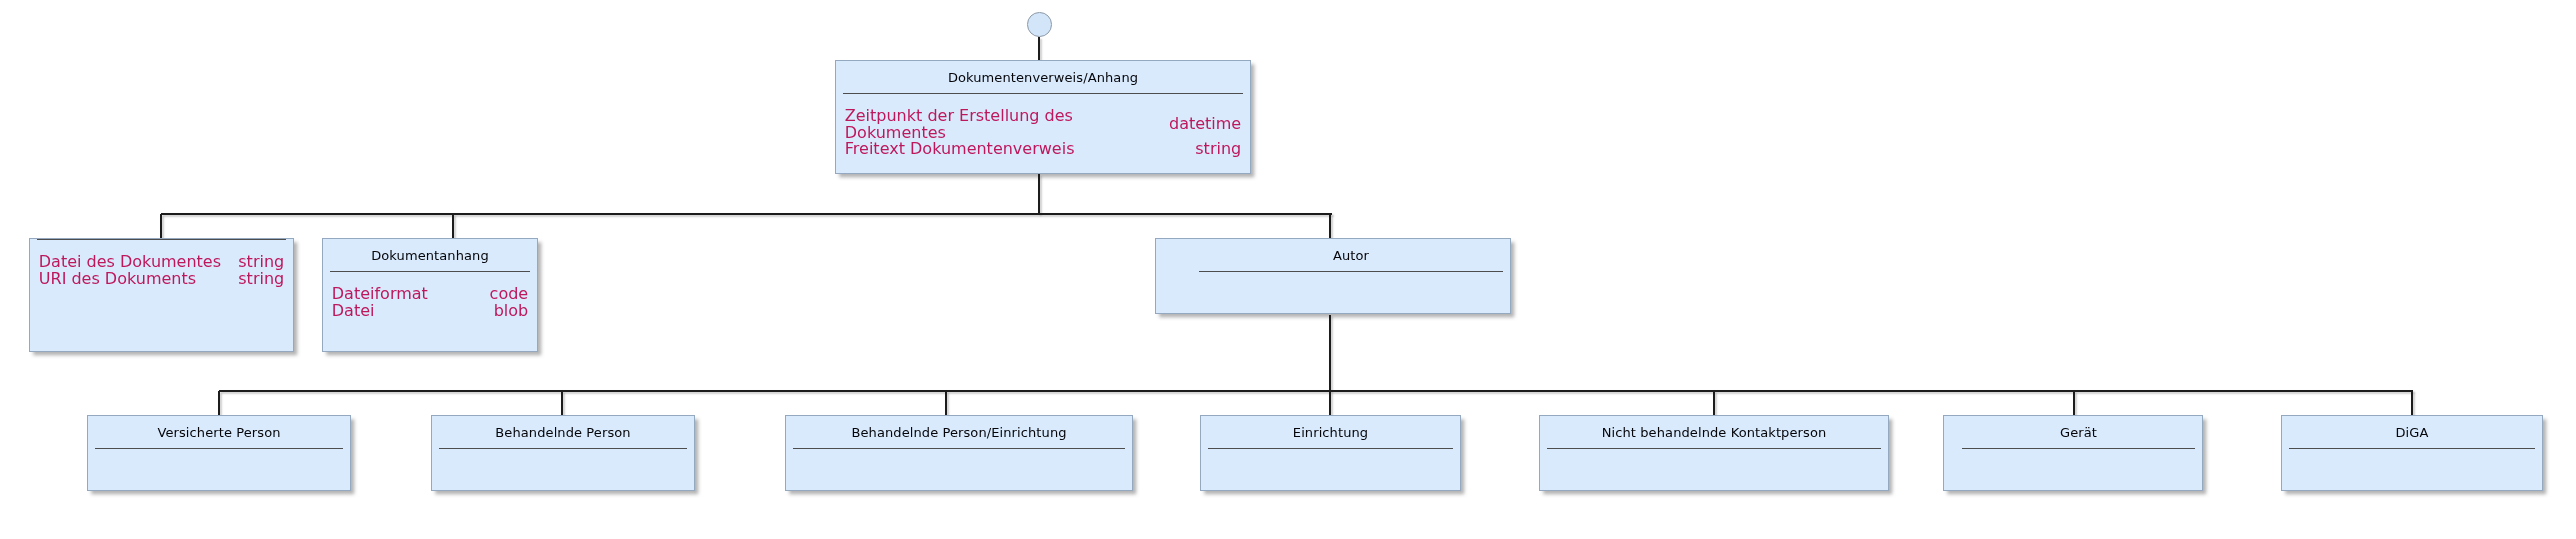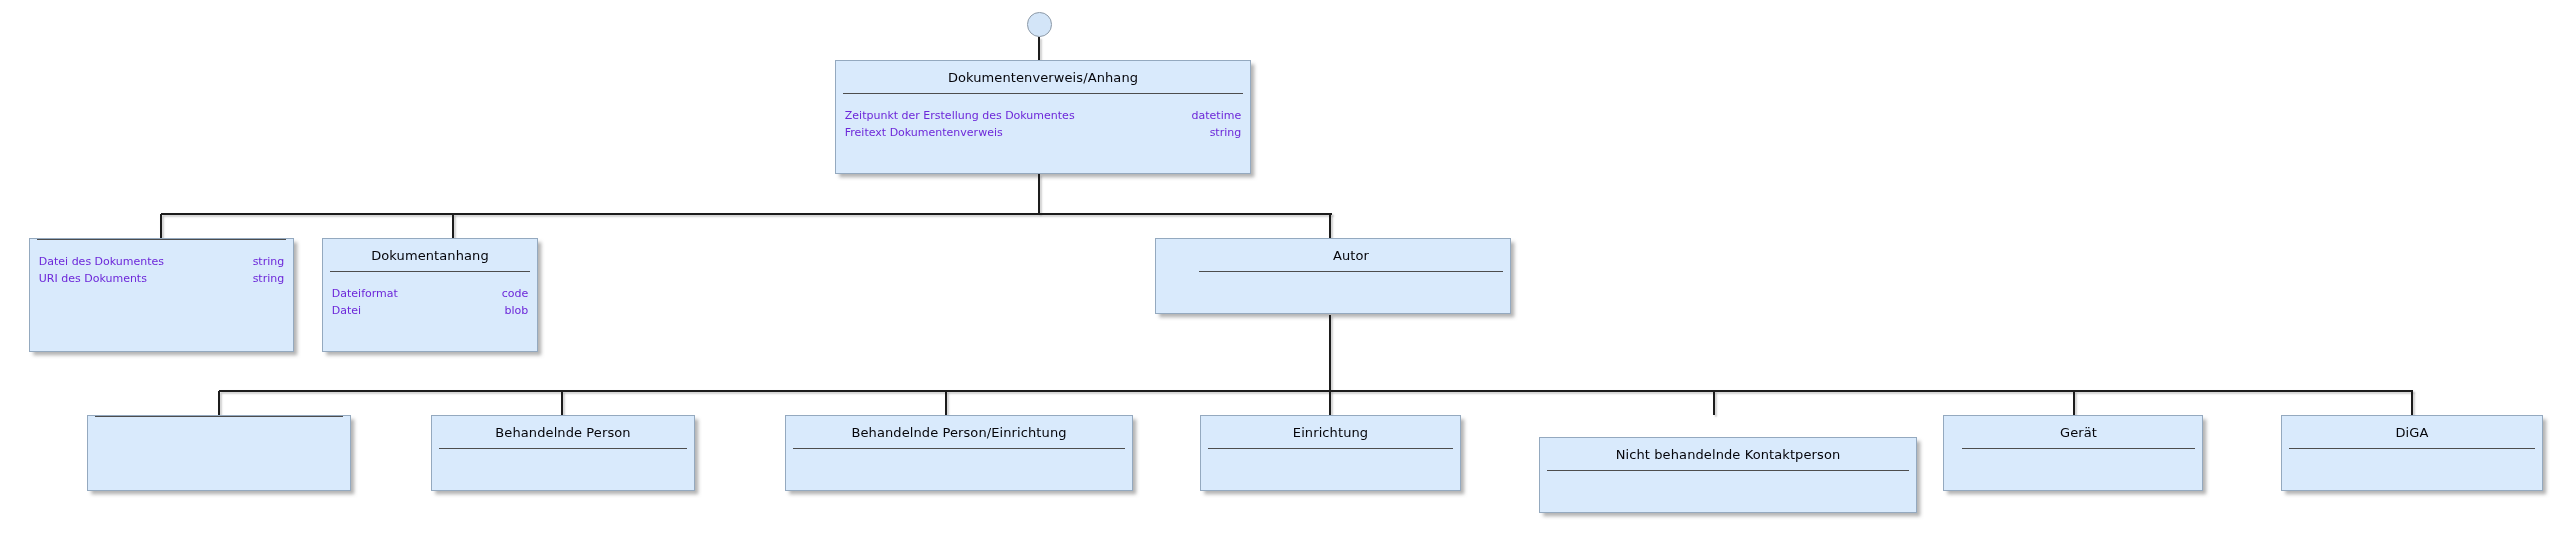--- a/index.html
+++ b/index.html
@@ -16,22 +16,22 @@
   .anchor-circle{position:absolute;width:24.6px;height:24.6px;border-radius:50%;
     background:#d3e5f8;border:1.3px solid #8d9aa8;box-sizing:border-box;}
 
   
   .node{position:absolute;background:#d9eafc;border:1.3px solid #94a9bf;box-sizing:border-box;
     box-shadow:4.4px 4.4px 3.5px rgba(115,115,115,0.55);}
   .node-title{height:32px;display:flex;align-items:center;justify-content:center;
     font-weight:normal;font-size:13px;color:#05050a;letter-spacing:0.1px;}
   .node-sep{border-top:1.8px solid #4d4d4d;margin:0 7px;}
   .node-attrs{padding:14px 8.8px 0 8.8px;}
-  .attr-row{display:flex;justify-content:space-between;font-size:11px;
-    line-height:16.7px;color:#6d28d9;}
+  .attr-row{display:flex;justify-content:space-between;font-size:16px;
+    line-height:16.7px;color:#be185d;align-items:center;}
   .attr-name{text-align:left;}
   .attr-type{text-align:right;}
 </style>
 </head>
 <body>
 
 <div class="stage">
 
   <div class="anchor-circle" style="left:1027px;top:12.3px;"></div>
   <div class="line vline" style="left:1038px;top:37px;height:23px;"></div>
@@ -95,39 +95,40 @@
   <div class="line hline" style="left:219px;top:390px;width:2194px;"></div>
   <div class="line vline" style="left:218px;top:391px;height:24px;"></div>
   <div class="line vline" style="left:561px;top:391px;height:24px;"></div>
   <div class="line vline" style="left:945px;top:391px;height:24px;"></div>
   <div class="line vline" style="left:1329px;top:391px;height:24px;"></div>
   <div class="line vline" style="left:1713px;top:391px;height:24px;"></div>
   <div class="line vline" style="left:2073px;top:391px;height:24px;"></div>
   <div class="line vline" style="left:2411px;top:391px;height:24px;"></div>
 
   <div class="node" style="left:87px;top:415px;width:264px;height:76px;">
+    <div class="node-title">Versicherte Person</div>
     <div class="node-sep"></div>
   </div>
 
   <div class="node" style="left:431px;top:415px;width:264px;height:76px;">
     <div class="node-title">Behandelnde Person</div>
     <div class="node-sep"></div>
   </div>
 
   <div class="node" style="left:773px;top:415px;width:348px;height:76px;margin-left:12px;">
     <div class="node-title">Behandelnde Person/Einrichtung</div>
     <div class="node-sep"></div>
   </div>
 
   <div class="node" style="left:1200px;top:415px;width:261px;height:76px;">
     <div class="node-title">Einrichtung</div>
     <div class="node-sep"></div>
   </div>
 
-  <div class="node" style="left:1539px;top:437px;width:378px;height:76px;">
+  <div class="node" style="left:1539px;top:415px;width:350px;height:76px;">
     <div class="node-title">Nicht behandelnde Kontaktperson</div>
     <div class="node-sep"></div>
   </div>
 
   <div class="node" style="left:1943px;top:415px;width:260px;height:76px;padding-left:11px;">
     <div class="node-title">Gerät</div>
     <div class="node-sep"></div>
   </div>
 
   <div class="node" style="left:2281px;top:415px;width:262px;height:76px;">

